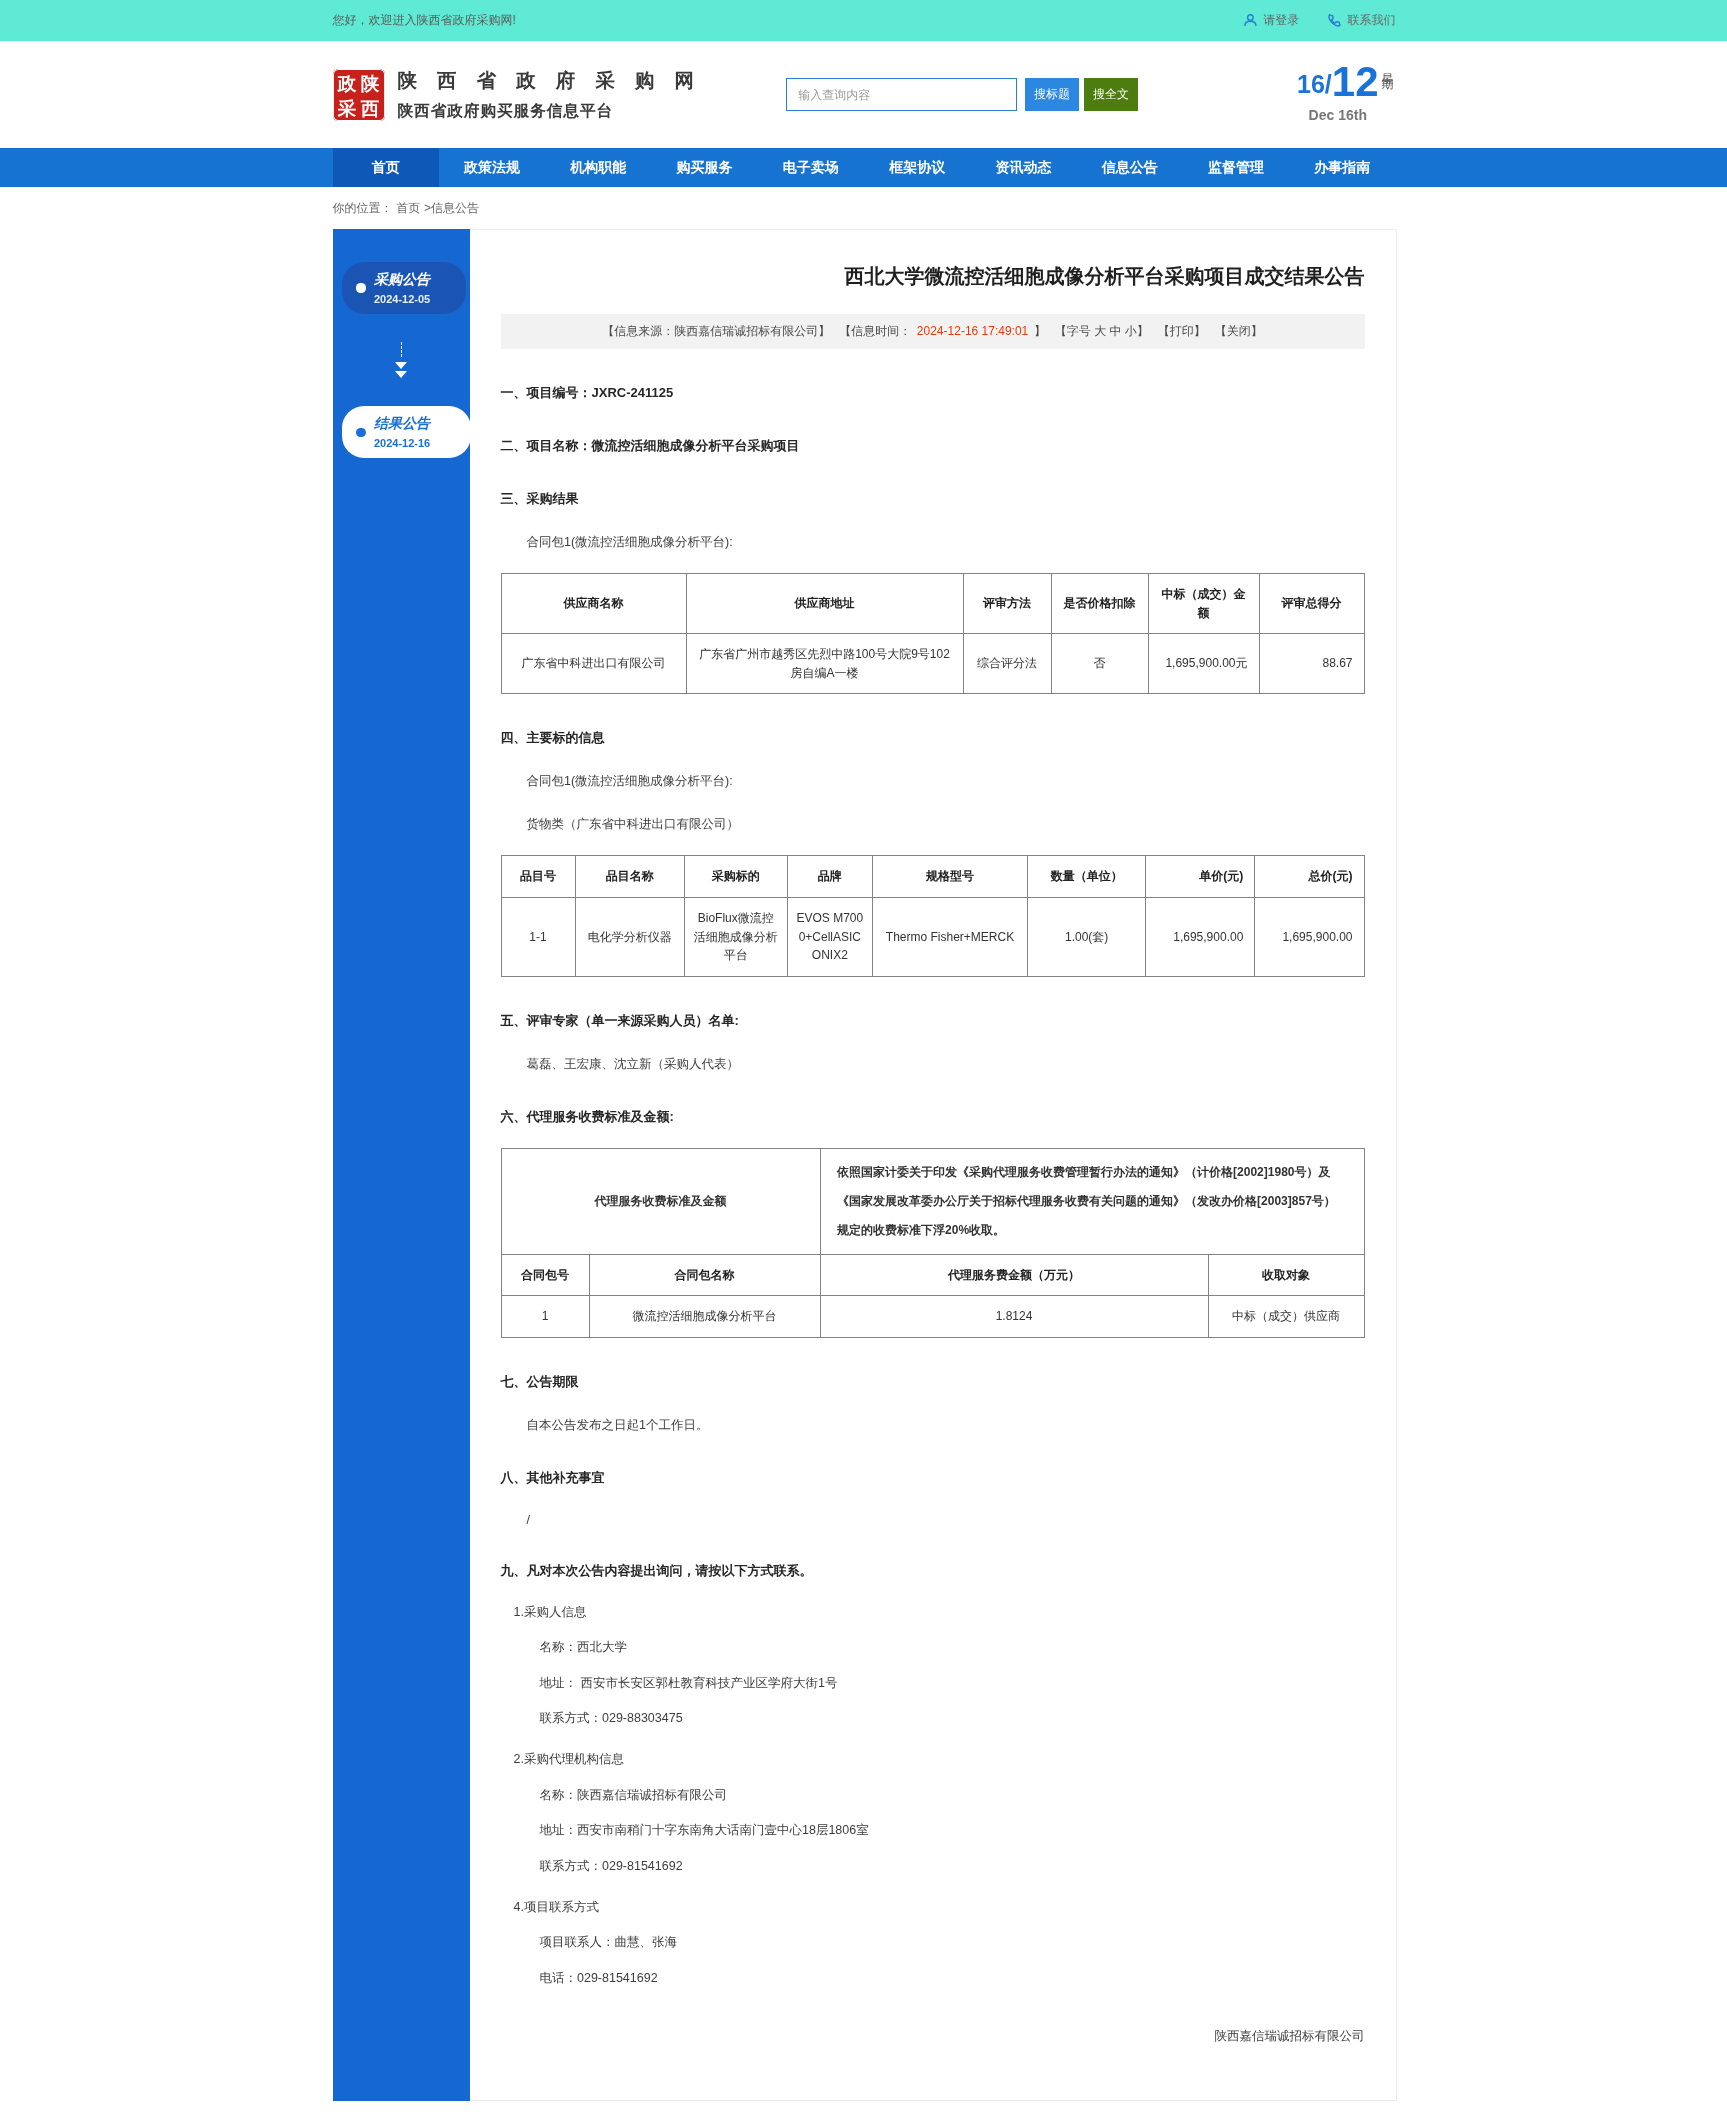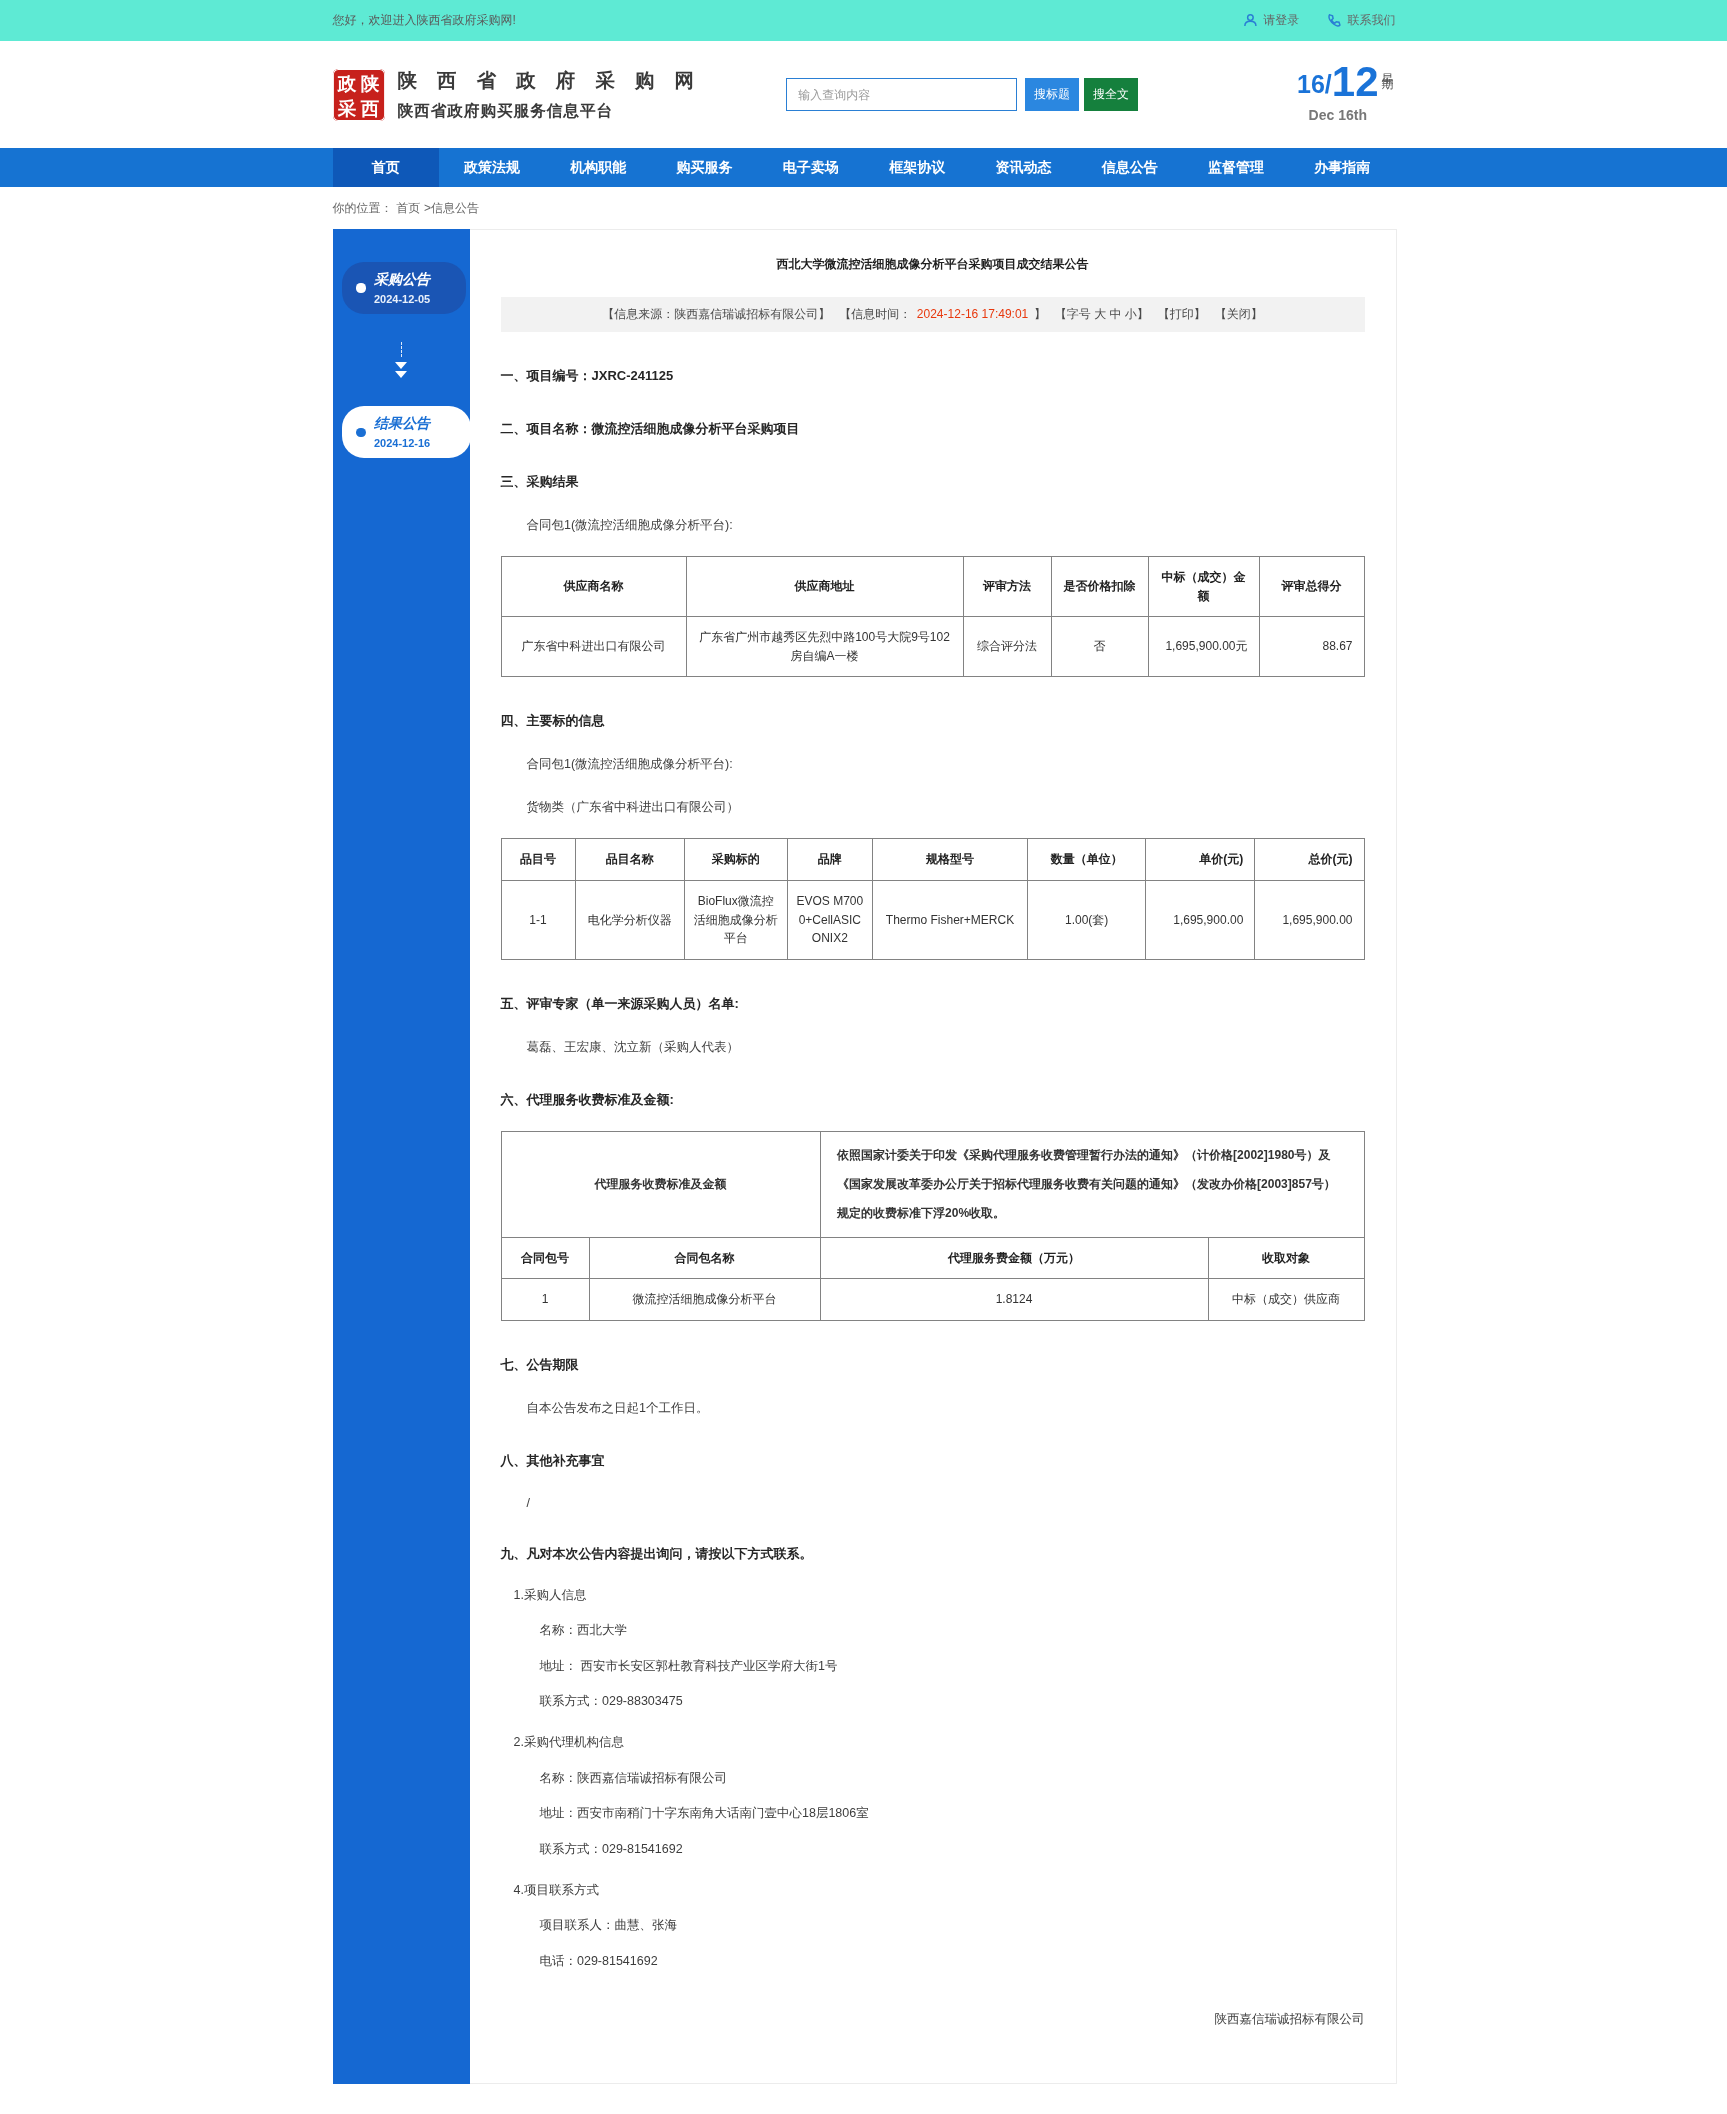--- a/index.html
+++ b/index.html
@@ -21,21 +21,21 @@
                box-shadow:inset 0 0 0 0.9px #fff, inset 0 0 0 2.8px #c7211c; flex:0 0 auto; }
   .logo-seal span { color:#fff; font-weight:bold; font-size:18.5px; display:flex; align-items:center; justify-content:center; }
   .site-names { margin-left:13px; }
   .site-title { font-size:19.4px; font-weight:bold; letter-spacing:7.4px; color:#3a3a3a; }
   .site-sub { font-size:15.7px; font-weight:bold; color:#3a3a3a; margin-top:6.5px; letter-spacing:0.9px; }
   .search { display:flex; align-items:center; margin-left:85px; }
   .search input { width:231px; height:33px; border:0.9px solid #2a7fd4; padding:0 11px; font-size:12px; color:#333; outline:none; }
   .search input::placeholder { color:#999; }
   .search button { height:33px; padding:0 9.2px; color:#fff; font-size:12px; border:none; cursor:pointer; font-family:Liberation Sans, sans-serif;text-align:center; }
   .btn-title { background:#2b87e0; margin-left:7.4px; }
-  .btn-full  { background:#15803d; margin-left:4.6px; }
+  .btn-full  { background:#4d7c0f; margin-left:4.6px; }
   .datebox { margin-left:auto; display:flex; align-items:flex-start; }
   .date-main { text-align:center; }
   .date-nums { color:#1a73d8; font-weight:bold; line-height:1; display:flex; align-items:flex-start; justify-content:center; }
   .d-day { font-size:25px; margin-top:11px; }
   .d-sep { font-size:25px; margin-top:11px; }
   .d-month { font-size:42px; }
   .date-en { color:#777; font-weight:bold; font-size:14px; margin-top:3.7px; }
   .weekday { writing-mode:vertical-lr; color:#555; font-size:12px; letter-spacing:5.5px; margin-top:1.8px; height:65px; }
 
   
@@ -70,21 +70,21 @@
 
   
   .banner { margin-top:28px; height:59px; border-radius:2.8px; position:relative; overflow:hidden;
             background:linear-gradient(90deg,#f63a3b 0%,#f7552f 45%,#f8993e 100%);
             display:flex; align-items:center; justify-content:center;
             color:#fff; font-size:25px; font-weight:bold; font-style:italic; letter-spacing:3.7px; }
   .banner::before { content:""; position:absolute; left:-55px; top:-129px; width:277px; height:277px;
             border:14.8px solid rgba(255,255,255,.10); border-radius:50%; }
   .banner::after { content:""; position:absolute; right:-37px; bottom:-148px; width:258px; height:258px;
             border:13px solid rgba(255,255,255,.12); border-radius:50%; }
-  .article-title { text-align:center; font-size:12px; font-weight:bold; color:#1f1f1f; margin-top:26px; }
+  .article-title { text-align:right; font-size:20px; font-weight:bold; color:#1f1f1f; margin-top:33px; }
   .meta { background:#f2f2f2; height:35px; line-height:35px; text-align:center; font-size:12px; color:#4a4a4a; margin-top:24px; }
   .meta span { margin:0 2.8px; }
   .meta .red { color:#e8380d; }
   .meta .click { cursor:pointer; }
 
   .section-h { font-weight:bold; color:#262626; font-size:13px; margin-top:35px; }
   .para { margin:26px 0 0 26px; font-size:12.5px; color:#3d3d3d; }
 
   table { width:100%; border-collapse:collapse; margin-top:22px; table-layout:fixed; }
   th, td { border:0.9px solid #828282; padding:11px 7.4px; font-size:12px; color:#333;

